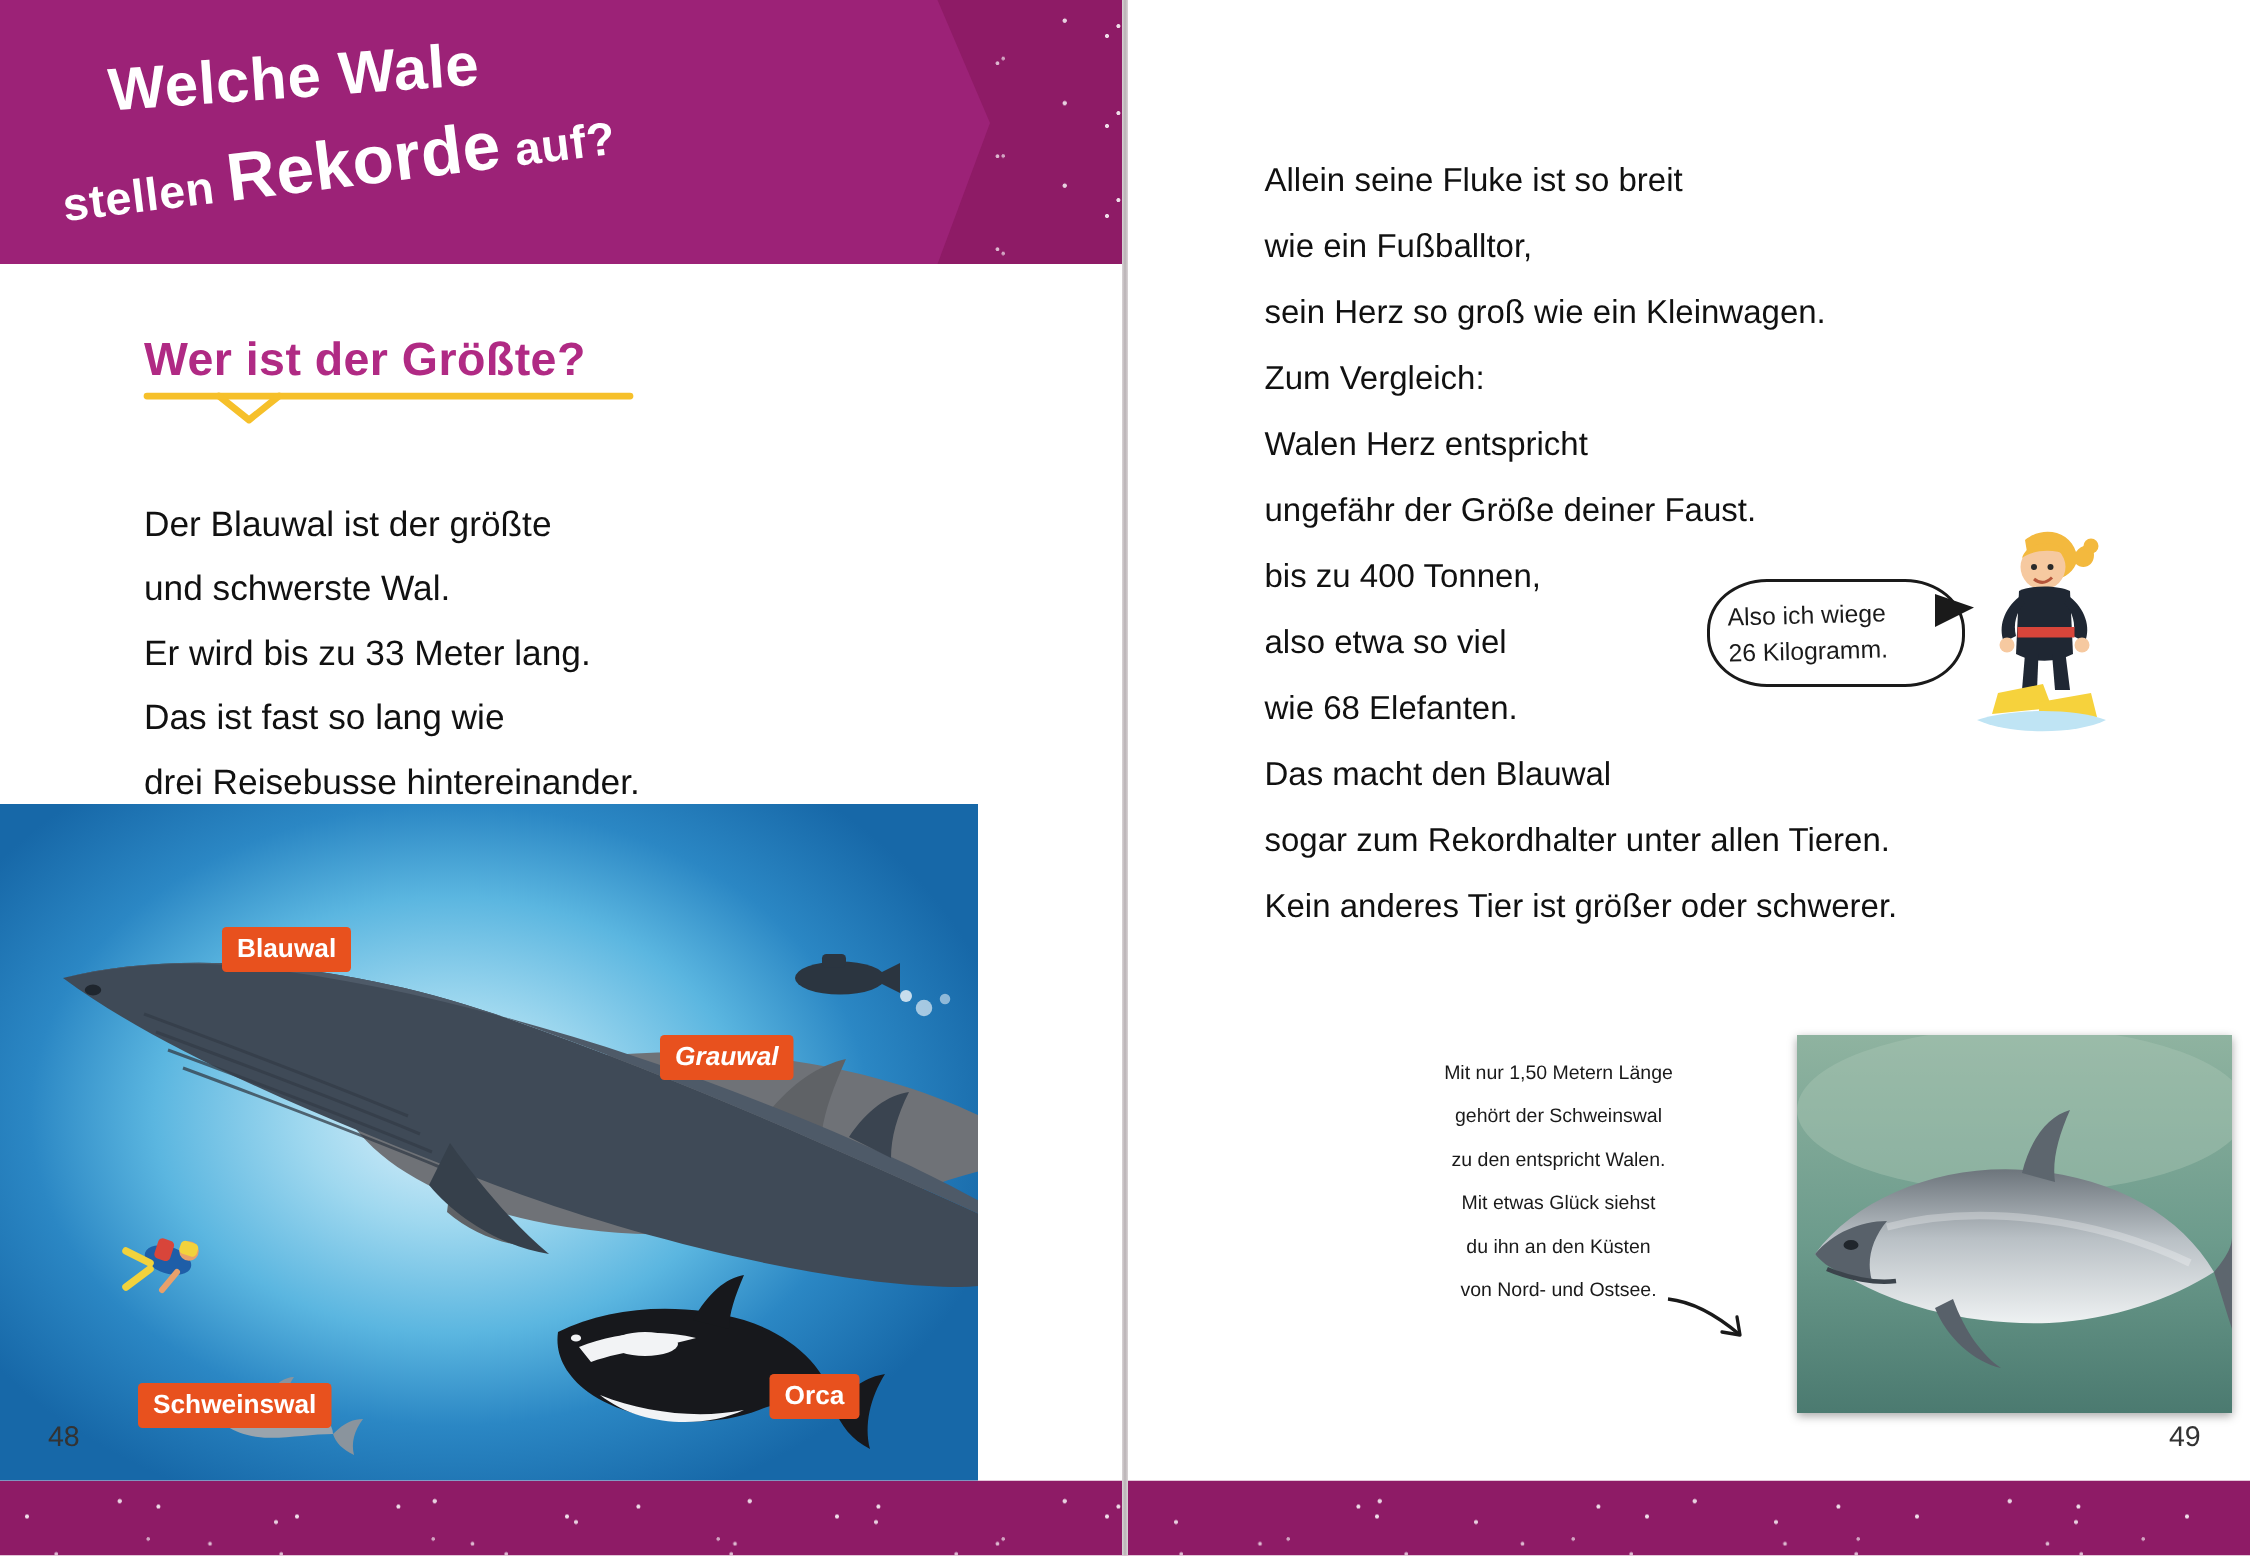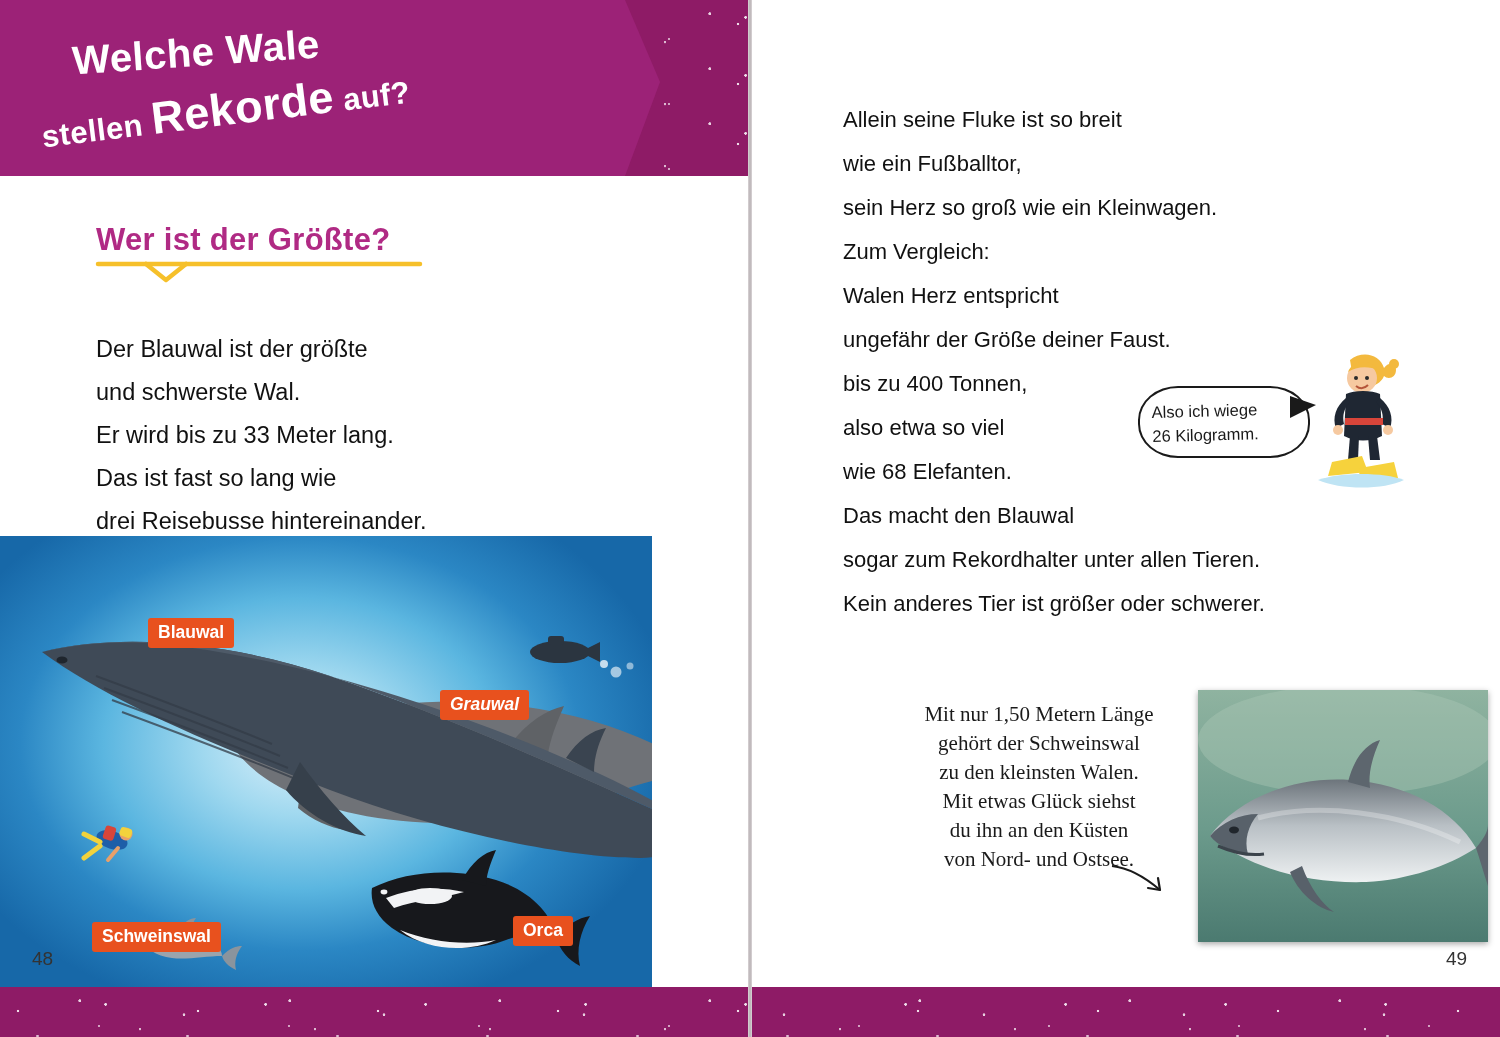--- a/index.html
+++ b/index.html
@@ -130,23 +130,22 @@
   }
   .bubble-text {
     position: absolute; left: 1152px; top: 398px; width: 156px;
     font-size: 16.5px; line-height: 24px; color: #1a1a1a;
     transform: rotate(-1.5deg);
   }
 
   
   .hand-caption {
     position: absolute; left: 915px; top: 700px; width: 248px;
-    font-size: 21px; line-height: 29px; color: #1a1a1a;
+    font-size: 13px; line-height: 29px; color: #1a1a1a;
     text-align: center;
-    font-family: Liberation Serif, serif;
   }
   .arrow-curve { position: absolute; left: 1108px; top: 860px; }
 
   
   .photo {
     position: absolute; left: 1198px; top: 690px;
     width: 290px; height: 252px;
     background: linear-gradient(160deg,#7fa38f 0%,#6f9a8b 35%,#5d8b7f 70%,#4e7a6f 100%);
     box-shadow: 0 2px 6px rgba(0,0,0,.35);
     overflow: hidden;
@@ -311,21 +310,21 @@
 
     <path d="M22 118 L52 112 L58 128 L18 132 Z" fill="#f6d23c"></path>
     <path d="M50 124 L84 118 L88 134 L48 140 Z" fill="#f6d23c"></path>
 
     <path d="M8 136 C30 128 74 128 94 136 C74 146 30 146 8 136 Z" fill="#bfe4f4"></path>
   </svg>
 
   <div class="hand-caption">
     <div>Mit nur 1,50 Metern Länge</div>
     <div>gehört der Schweinswal</div>
-    <div>zu den kleinsten Walen.</div>
+    <div>zu den entspricht Walen.</div>
     <div>Mit etwas Glück siehst</div>
     <div>du ihn an den Küsten</div>
     <div>von Nord- und Ostsee.</div>
   </div>
 
   <svg class="arrow-curve" width="70" height="40" viewBox="0 0 70 40">
     <path d="M4 6 C22 8 38 18 52 30" stroke="#1a1a1a" stroke-width="2.2" fill="none"></path>
     <path d="M52 30 L40 28 M52 30 L50 18" stroke="#1a1a1a" stroke-width="2.2" fill="none" stroke-linecap="round"></path>
   </svg>
 

